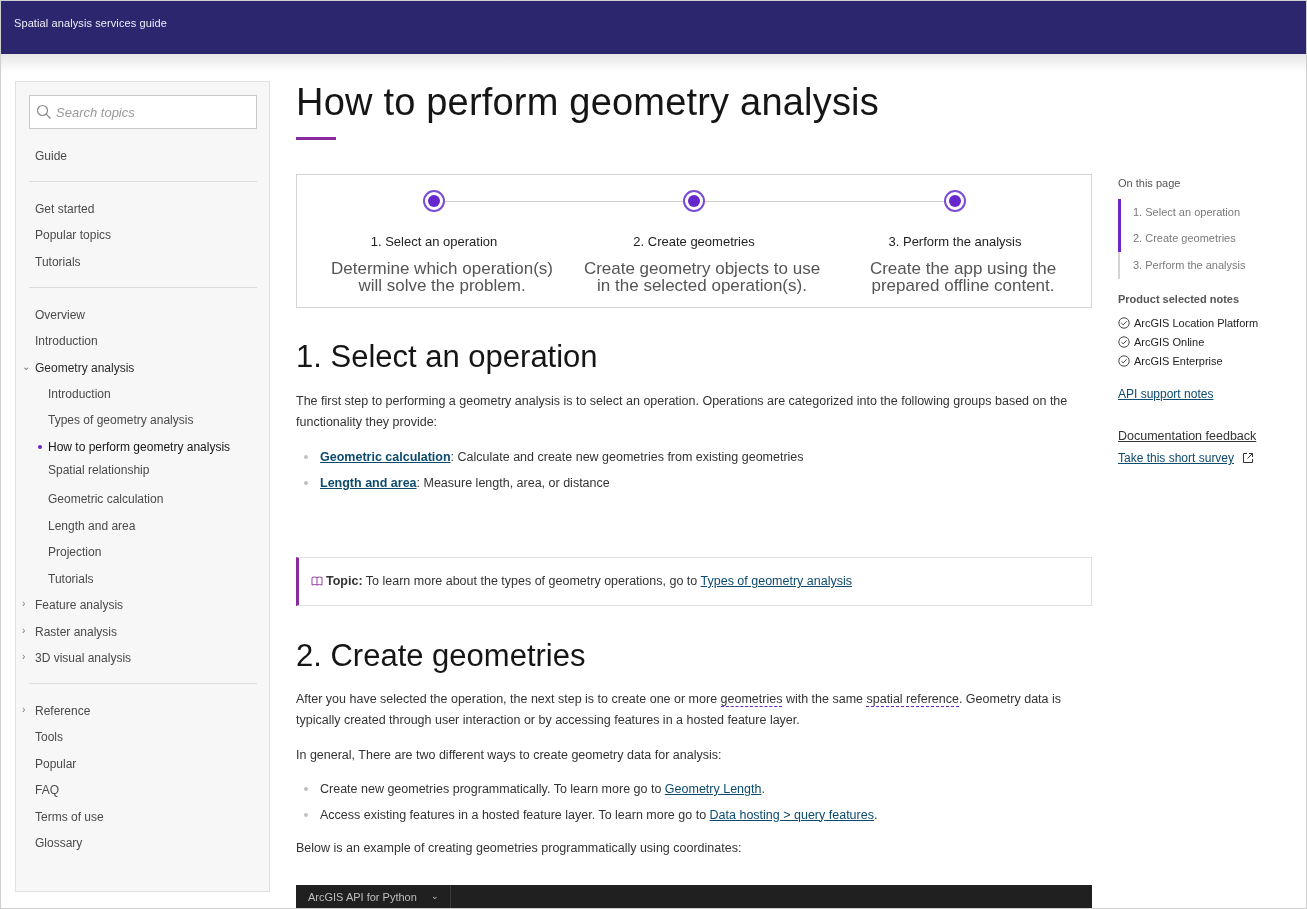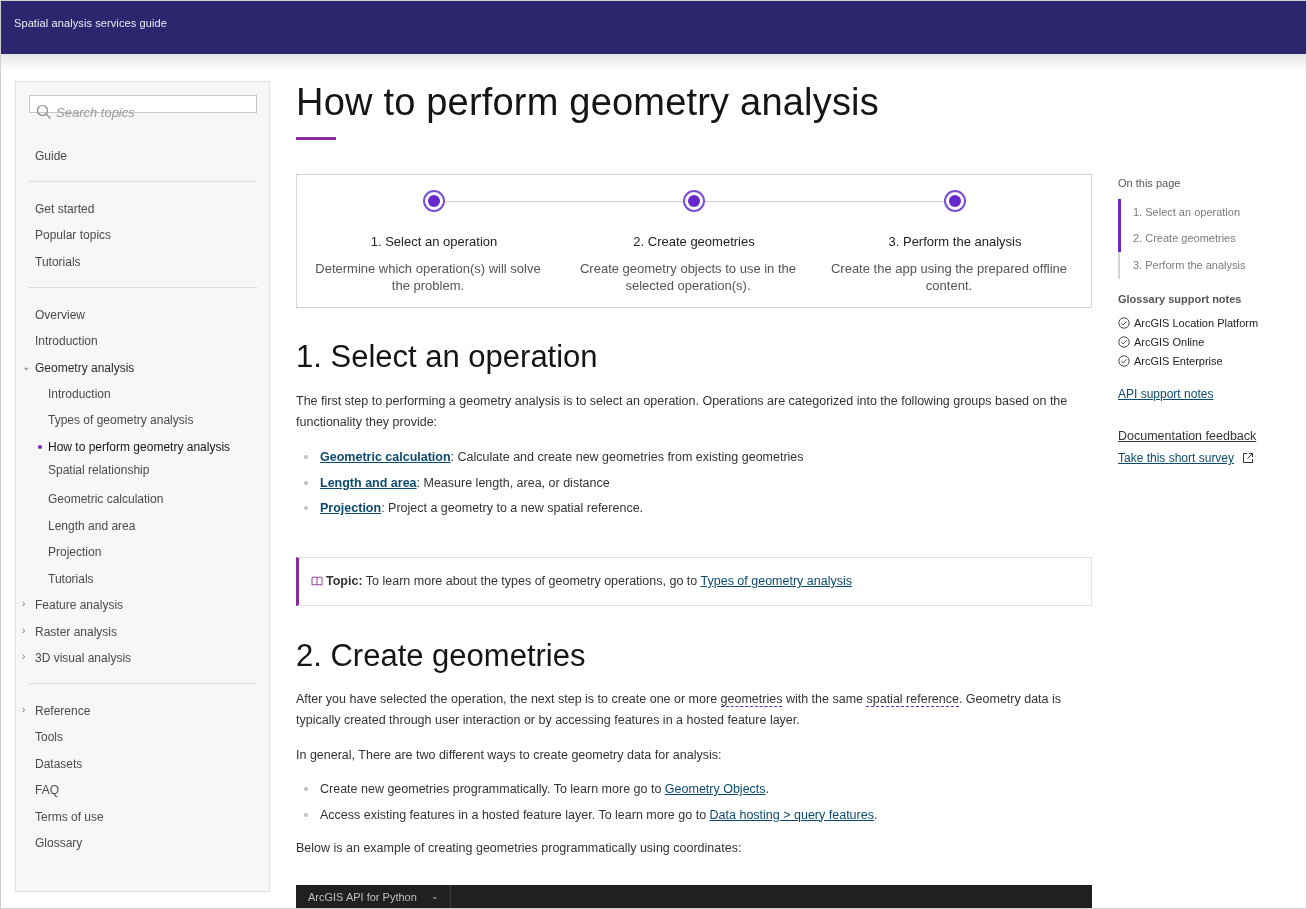--- a/index.html
+++ b/index.html
@@ -5,42 +5,42 @@
     * { box-sizing: border-box; margin: 0; padding: 0; }
     html, body { width: 1307px; height: 909px; overflow: hidden; background: #ffffff; }
     body { font-family: "Liberation Sans", sans-serif; color: #151515; position: relative; border: 1px solid #cfcfcf; }
     a { color: #0c4a6e; text-decoration: underline; }
 
     .topbar { position: absolute; left: 0; top: 0; width: 1307px; height: 53px; background: #2c266f; }
     .topbar-title { position: absolute; left: 13px; top: 16px; font-size: 11px; color: #eeeef8; letter-spacing: 0.1px; }
     .topbar-shadow { position: absolute; left: 0; top: 53px; width: 1307px; height: 18px; background: linear-gradient(#e6e6e6, rgba(255,255,255,0)); }
 
     .sidebar { position: absolute; left: 14px; top: 80px; width: 255px; height: 811px; background: #f7f7f7; border: 1px solid #e0e0e0; }
-    .search { position: absolute; left: 13px; top: 13px; width: 228px; height: 18px; background: #fff; border: 1px solid #c8c8c8; }
+    .search { position: absolute; left: 13px; top: 13px; width: 228px; height: 34px; background: #fff; border: 1px solid #c8c8c8; }
     .search-icon { position: absolute; left: 6px; top: 8px; width: 16px; height: 16px; }
     .search-placeholder { position: absolute; left: 26px; top: 9px; font-size: 13px; font-style: italic; color: #9a9a9a; }
     .nav-item { position: absolute; left: 19px; font-size: 12px; color: #4a4a4a; white-space: nowrap; }
     .nav-item.sub { left: 32px; }
     .nav-item.active { color: #151515; }
     .nav-item.bold { color: #2b2b2b; }
     .nav-divider { position: absolute; left: 13px; width: 228px; height: 1px; background: #dcdcdc; }
     .nav-chev { position: absolute; left: 6px; font-size: 10px; color: #777; }
     .nav-dot { position: absolute; left: 22px; width: 4px; height: 4px; border-radius: 50%; background: #6e27c5; }
 
     .main { position: absolute; left: 295px; top: 0; width: 796px; }
     .page-title { position: absolute; left: 0; top: 80px; font-size: 38px; font-weight: 300; color: #151515; white-space: nowrap; letter-spacing: 0.2px; }
     .title-underline { position: absolute; left: 0; top: 136px; width: 40px; height: 3px; background: #8a2a9e; }
 
     .stepper { position: absolute; left: 0; top: 173px; width: 796px; height: 134px; border: 1px solid #d4d4d4; background: #fff; }
     .step-line { position: absolute; top: 26px; height: 1px; background: #cfcfcf; }
     .step { position: absolute; top: 0; width: 260px; text-align: center; }
     .step-dot { position: absolute; top: 15px; width: 22px; height: 22px; border-radius: 50%; border: 2px solid #7a4dd6; background: #fff; }
     .step-dot::after { content: ""; position: absolute; left: 3px; top: 3px; width: 12px; height: 12px; border-radius: 50%; background: #6628cc; }
     .step-title { position: absolute; top: 59px; left: 0; width: 260px; font-size: 13px; color: #222; }
-    .step-desc { position: absolute; top: 85px; left: 4px; width: 240px; font-size: 13px; color: #555; line-height: 17px; }
+    .step-desc { position: absolute; top: 85px; left: 18px; width: 240px; font-size: 17px; color: #555; line-height: 17px; }
 
     .h2 { position: absolute; left: 0; font-size: 31px; font-weight: 300; color: #151515; white-space: nowrap; }
     .para { position: absolute; left: 0; width: 796px; font-size: 12.5px; color: #333; line-height: 21px; }
     .bullets { position: absolute; left: 0; width: 796px; list-style: none; }
     .bullets li { position: relative; padding-left: 24px; font-size: 12.5px; color: #333; height: 25.5px; line-height: 18px; }
     .bullets li::before { content: ""; position: absolute; left: 8px; top: 7px; width: 4px; height: 4px; border-radius: 50%; background: #c0c0c0; }
     .bullets li a.strong { font-weight: bold; }
 
     .callout { position: absolute; left: 0; top: 556px; width: 796px; height: 49px; border: 1px solid #e1e1e1; border-left: 3px solid #8a2a9e; background: #fff; }
     .callout-text { position: absolute; left: 12px; top: 16px; font-size: 12.5px; color: #333; white-space: nowrap; }
@@ -102,21 +102,21 @@
   <span class="nav-chev" style="top:516px">›</span>
   <span class="nav-item" style="top:516px">Feature analysis</span>
   <span class="nav-chev" style="top:543px">›</span>
   <span class="nav-item" style="top:543px">Raster analysis</span>
   <span class="nav-chev" style="top:569px">›</span>
   <span class="nav-item" style="top:569px">3D visual analysis</span>
   <div class="nav-divider" style="top:601px"></div>
   <span class="nav-chev" style="top:622px">›</span>
   <span class="nav-item" style="top:622px">Reference</span>
   <span class="nav-item" style="top:648px">Tools</span>
-  <span class="nav-item" style="top:675px">Datasets</span>
+  <span class="nav-item" style="top:675px">Popular</span>
   <span class="nav-item" style="top:701px">FAQ</span>
   <span class="nav-item" style="top:728px">Terms of use</span>
   <span class="nav-item" style="top:754px">Glossary</span>
 </nav>
 
 <main class="main">
   <h1 class="page-title">How to perform geometry analysis</h1>
   <div class="title-underline"></div>
 
   <div class="stepper">
@@ -139,37 +139,36 @@
       <div class="step-desc">Create the app using the prepared offline content.</div>
     </div>
   </div>
 
   <h2 class="h2" style="top:338px">1. Select an operation</h2>
   <p class="para" style="top:390px">The first step to performing a geometry analysis is to select an operation. Operations are categorized into the following groups based on the functionality they provide:</p>
 
   <ul class="bullets" style="top:447px">
     <li><a class="strong" href="#">Geometric calculation</a><span>: Calculate and create new geometries from existing geometries</span></li>
     <li><a class="strong" href="#">Length and area</a><span>: Measure length, area, or distance</span></li>
-    <li><a class="strong" href="#">Projection</a><span>: Project a geometry to a new spatial reference.</span></li>
   </ul>
 
   <div class="callout">
     <div class="callout-text">
       <svg class="book-icon" viewBox="0 0 12 10">
           <path d="M1 1.5 Q3.5 0.5 6 1.5 Q8.5 0.5 11 1.5 V9 Q8.5 8 6 9 Q3.5 8 1 9 Z M6 1.5 V9" fill="none" stroke="#8a2a9e" stroke-width="0.9"></path>
         </svg><b>Topic:</b><span> To learn more about the types of geometry operations, go to </span><a href="#">Types of geometry analysis</a>
     </div>
   </div>
 
   <h2 class="h2" style="top:637px">2. Create geometries</h2>
   <p class="para" style="top:688px"><span>After you have selected the operation, the next step is to create one or more </span><a href="#" class="dotted">geometries</a><span> with the same </span><a href="#" class="dotted">spatial reference</a><span>. Geometry data is typically created through user interaction or by accessing features in a hosted feature layer.</span></p>
   <p class="para" style="top:744px">In general, There are two different ways to create geometry data for analysis:</p>
 
   <ul class="bullets" style="top:779px">
-    <li><span>Create new geometries programmatically. To learn more go to </span><a href="#">Geometry Objects</a><span>.</span></li>
+    <li><span>Create new geometries programmatically. To learn more go to </span><a href="#">Geometry Length</a><span>.</span></li>
     <li><span>Access existing features in a hosted feature layer. To learn more go to </span><a href="#">Data hosting &gt; query features</a><span>.</span></li>
   </ul>
 
   <p class="para" style="top:837px">Below is an example of creating geometries programmatically using coordinates:</p>
 
   <div class="code-bar">
     <div class="code-select">
       <span>ArcGIS API for Python</span>
       <span class="code-chev">⌄</span>
     </div>
@@ -177,21 +176,21 @@
 </main>
 
 <aside class="toc">
   <div class="toc-head">On this page</div>
   <div class="toc-rail"></div>
   <div class="toc-rail-active"></div>
   <span class="toc-item" style="top:205px">1. Select an operation</span>
   <span class="toc-item" style="top:231px">2. Create geometries</span>
   <span class="toc-item" style="top:258px">3. Perform the analysis</span>
 
-  <div class="support-head">Glossary support notes</div>
+  <div class="support-head">Product selected notes</div>
   <div class="support-item" style="top:316px"><svg class="check-icon" viewBox="0 0 12 12">
         <circle cx="6" cy="6" r="5.2" fill="none" stroke="#333" stroke-width="0.9"></circle>
         <path d="M3.4 6.2 L5.2 7.9 L8.6 4.3" fill="none" stroke="#333" stroke-width="0.9"></path>
       </svg><span>ArcGIS Location Platform</span></div>
   <div class="support-item" style="top:335px"><svg class="check-icon" viewBox="0 0 12 12">
         <circle cx="6" cy="6" r="5.2" fill="none" stroke="#333" stroke-width="0.9"></circle>
         <path d="M3.4 6.2 L5.2 7.9 L8.6 4.3" fill="none" stroke="#333" stroke-width="0.9"></path>
       </svg><span>ArcGIS Online</span></div>
   <div class="support-item" style="top:354px"><svg class="check-icon" viewBox="0 0 12 12">
         <circle cx="6" cy="6" r="5.2" fill="none" stroke="#333" stroke-width="0.9"></circle>

